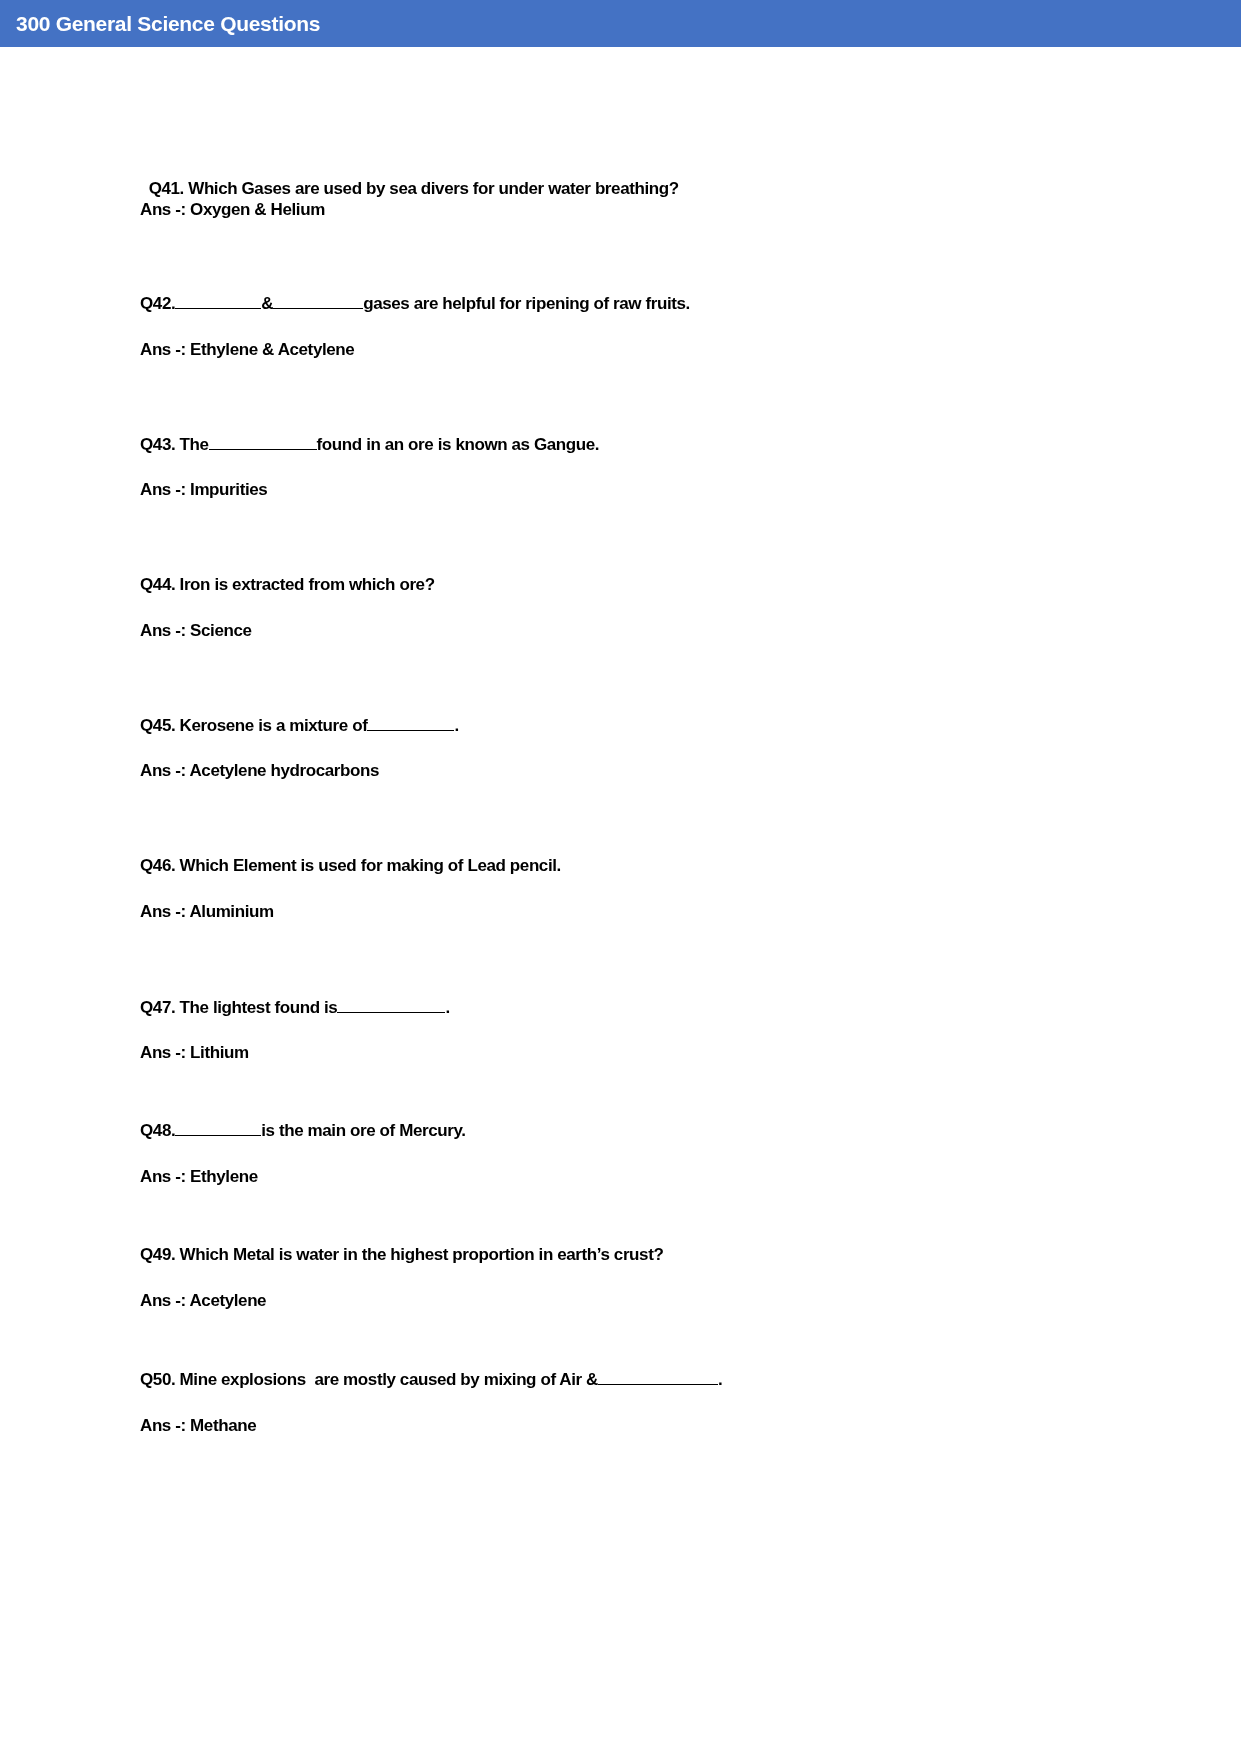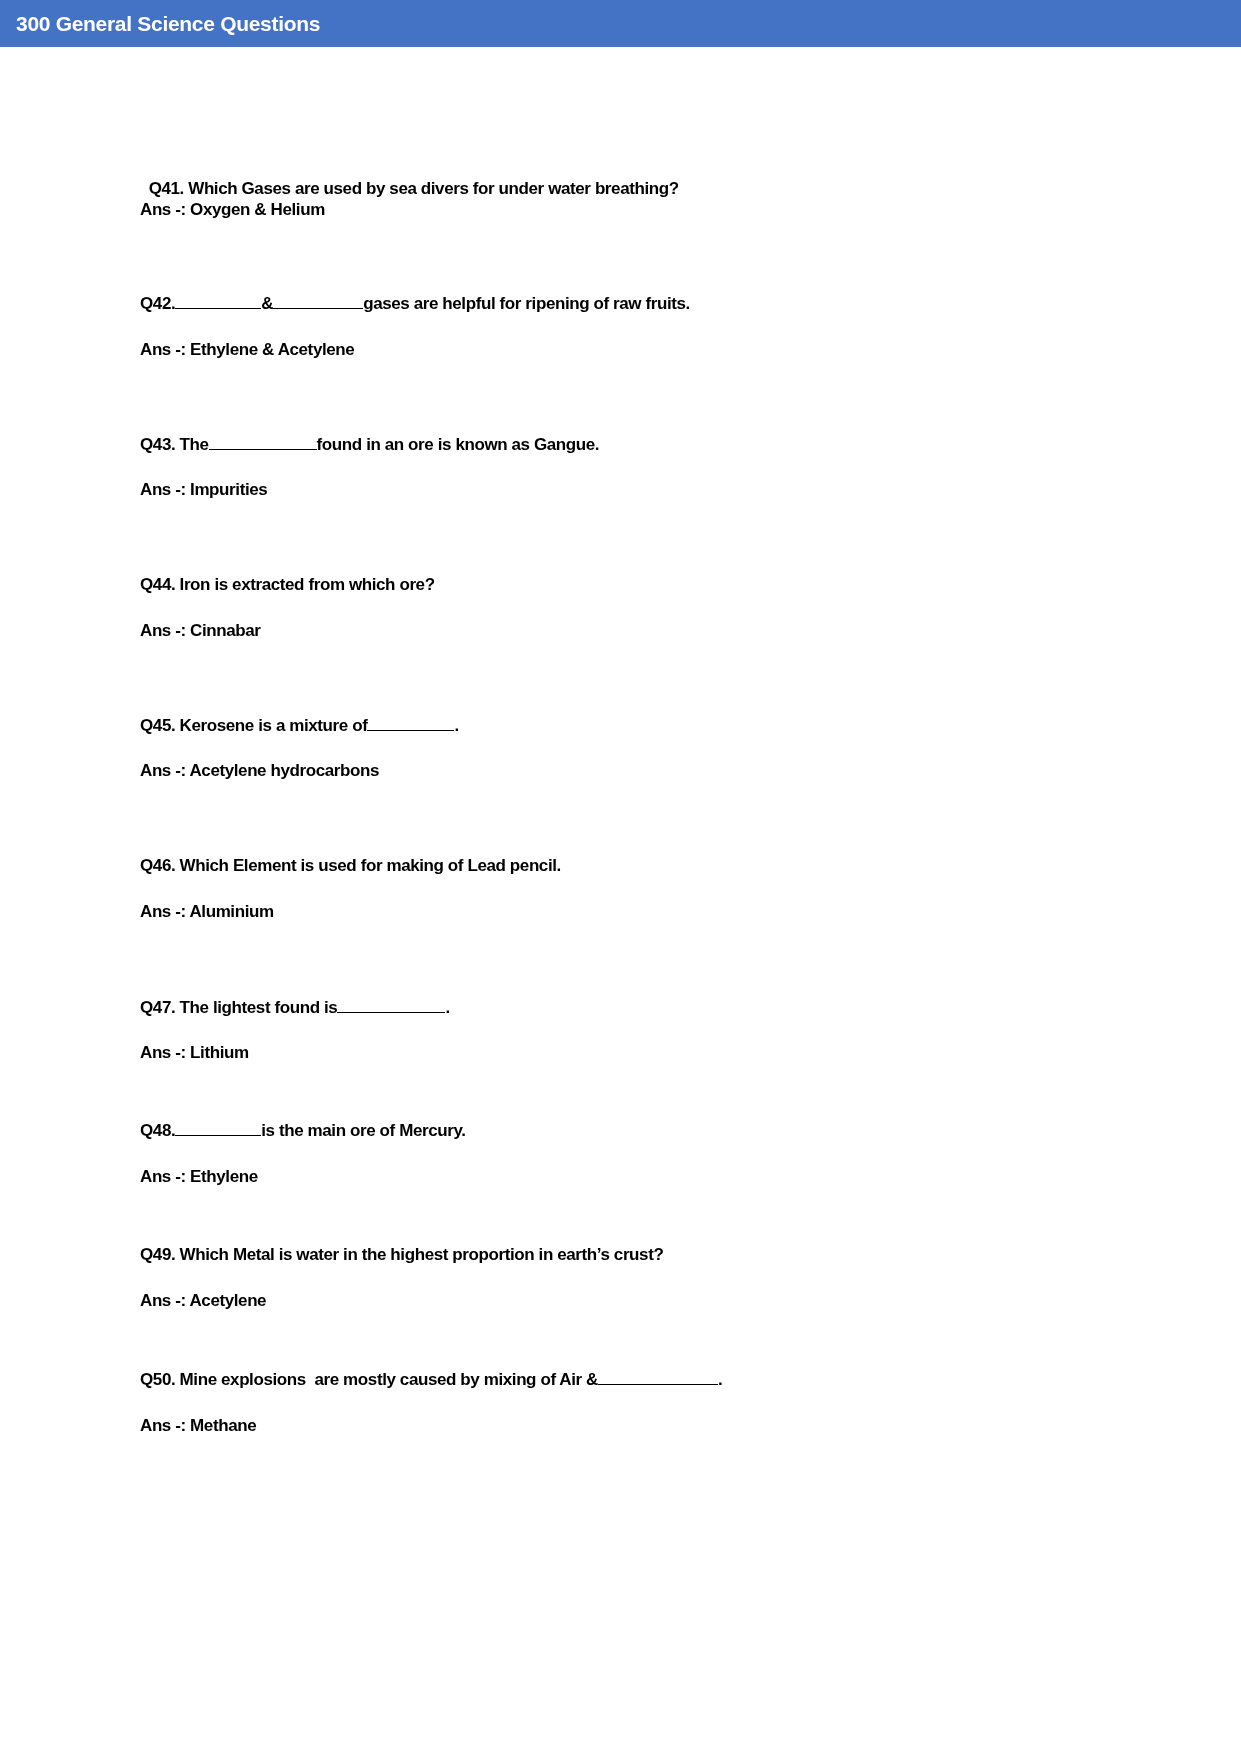--- a/index.html
+++ b/index.html
@@ -25,21 +25,21 @@
 </div>
 <div class="line" style="top:197px">Ans -: Oxygen &amp; Helium</div>
 
 <div class="line" style="top:290px"><span>Q42.</span><span class="blank" style="width:86px"></span><span>&amp;</span><span class="blank" style="width:90px"></span><span>gases are helpful for ripening of raw fruits.</span></div>
 <div class="line" style="top:337px">Ans -: Ethylene &amp; Acetylene</div>
 
 <div class="line" style="top:431px"><span>Q43. The</span><span class="blank" style="width:108px"></span><span>found in an ore is known as Gangue.</span></div>
 <div class="line" style="top:477px">Ans -: Impurities</div>
 
 <div class="line" style="top:572px"><span>Q44. Iron is extracted from which ore?</span></div>
-<div class="line" style="top:618px">Ans -: Cinnabar</div>
+<div class="line" style="top:618px">Ans -: Science</div>
 
 <div class="line" style="top:712px"><span>Q45. Kerosene is a mixture of</span><span class="blank" style="width:87px"></span><span>.</span></div>
 <div class="line" style="top:758px">Ans -: Acetylene hydrocarbons</div>
 
 <div class="line" style="top:853px"><span>Q46. Which Element is used for making of Lead pencil.</span></div>
 <div class="line" style="top:899px">Ans -: Aluminium</div>
 
 <div class="line" style="top:994px"><span>Q47. The lightest found is</span><span class="blank" style="width:108px"></span><span>.</span></div>
 <div class="line" style="top:1040px">Ans -: Lithium</div>
 

